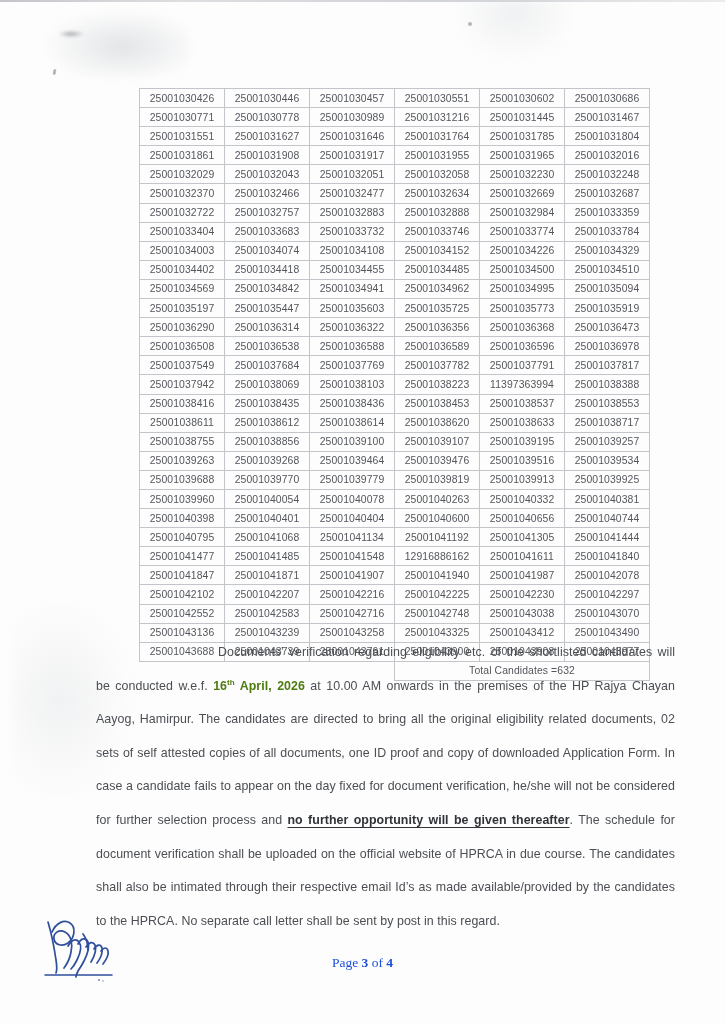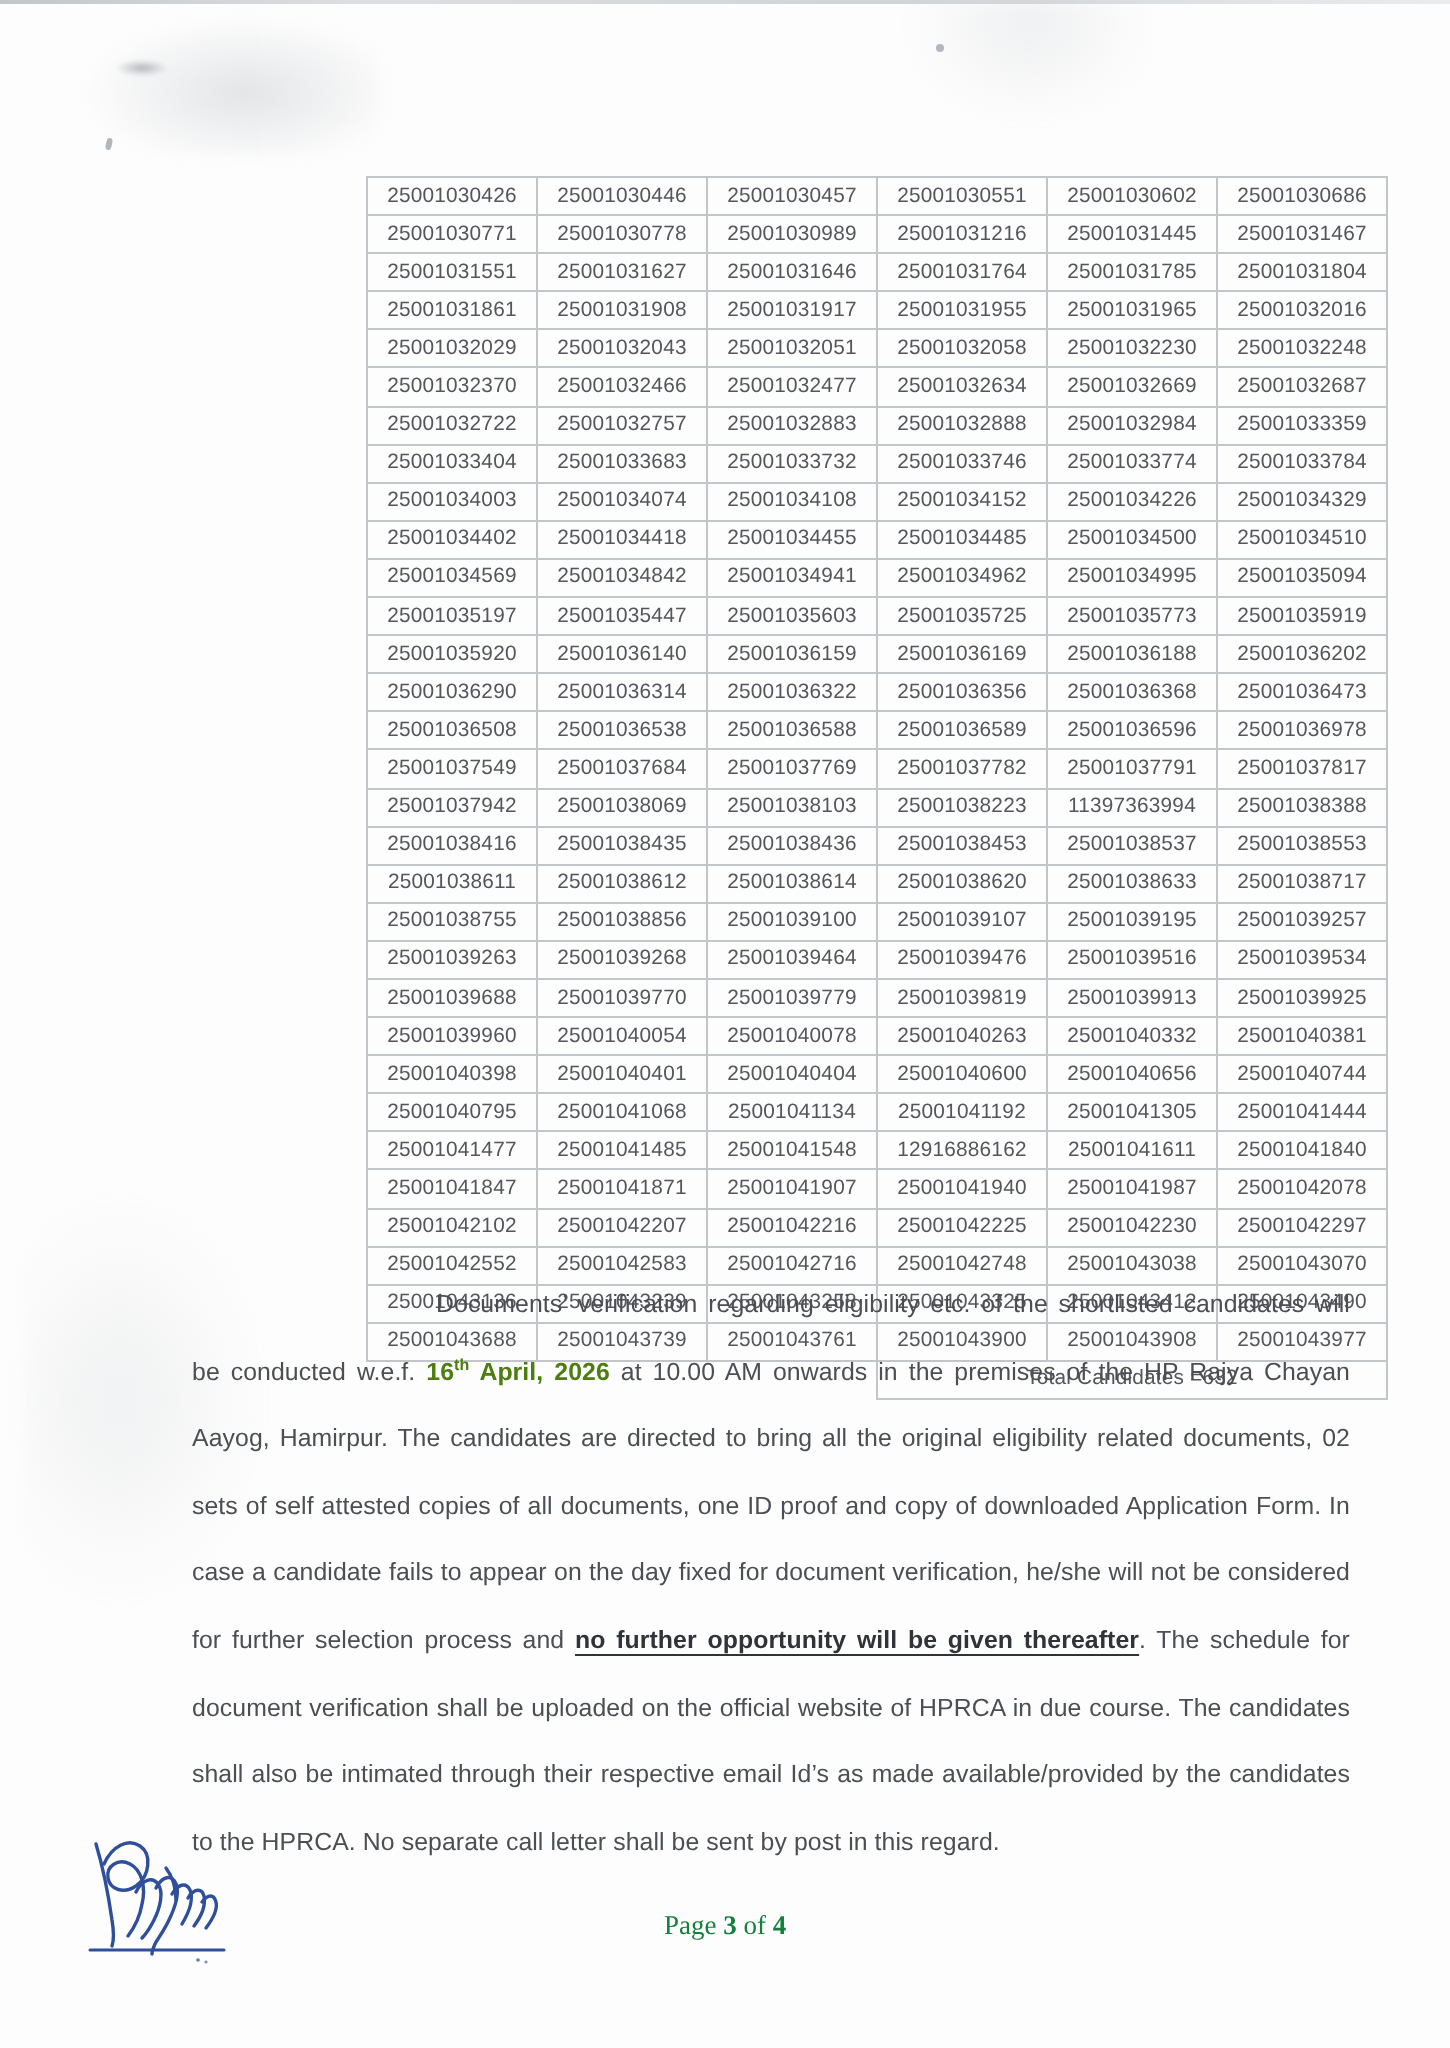--- a/index.html
+++ b/index.html
@@ -73,21 +73,20 @@
   .roll-table-wrap {
     position: absolute;
     top: 88px;
     left: 139px;
     width: 511px;
   }
   table.roll-table {
     border-collapse: collapse;
     width: 511px;
     table-layout: fixed;
-    margin-left: 44px;
   }
   table.roll-table td {
     border: 1px solid #c2c5c9;
     height: 18.1px;
     text-align: center;
     vertical-align: middle;
     font-family: "Liberation Sans", sans-serif;
     font-size: 10.4px;
     color: #53565b;
     letter-spacing: .1px;
@@ -153,21 +152,21 @@
 
   
   .page-footer {
     position: absolute;
     top: 955px;
     left: 0;
     width: 725px;
     text-align: center;
     font-family: "Liberation Serif", serif;
     font-size: 13.5px;
-    color: #15803d;
+    color: #1d4ed8;
   }
   .page-footer b { font-weight: bold; }
 </style>
 </head>
 <body>
 
 <div class="page">
 
   <div class="scan-top-edge"></div>
   <div class="scan-smudge-a"></div>
@@ -268,28 +267,20 @@
             <td>25001034995</td>
             <td>25001035094</td>
           </tr>
           <tr>
             <td>25001035197</td>
             <td>25001035447</td>
             <td>25001035603</td>
             <td>25001035725</td>
             <td>25001035773</td>
             <td>25001035919</td>
-          </tr>
-          <tr>
-            <td>25001035920</td>
-            <td>25001036140</td>
-            <td>25001036159</td>
-            <td>25001036169</td>
-            <td>25001036188</td>
-            <td>25001036202</td>
           </tr>
           <tr>
             <td>25001036290</td>
             <td>25001036314</td>
             <td>25001036322</td>
             <td>25001036356</td>
             <td>25001036368</td>
             <td>25001036473</td>
           </tr>
           <tr>

